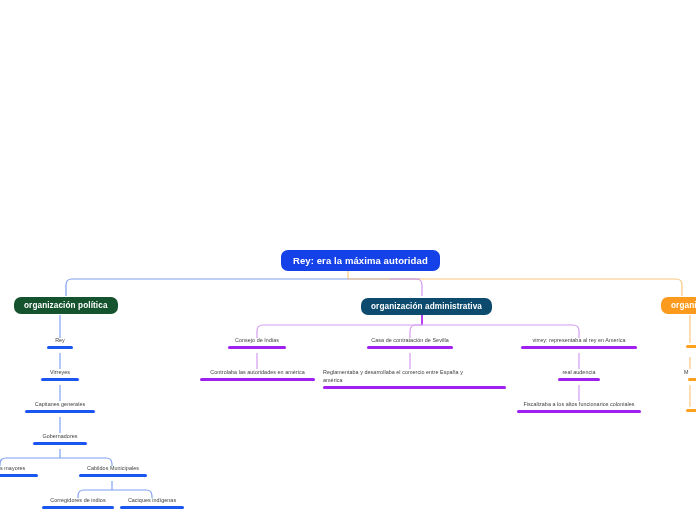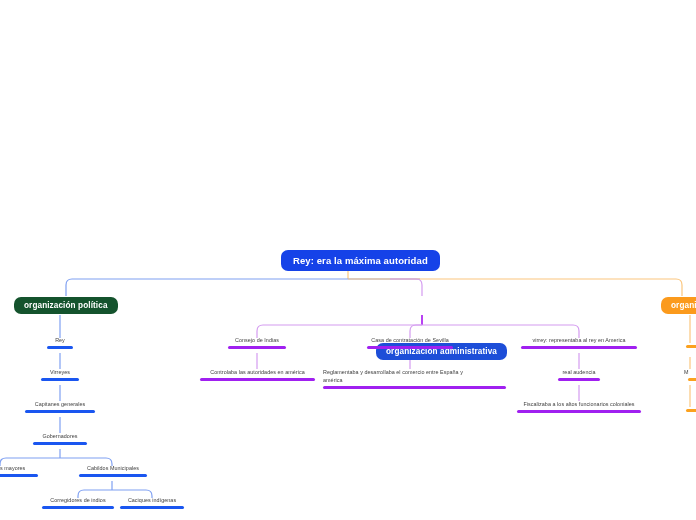--- a/index.html
+++ b/index.html
@@ -99,21 +99,21 @@
 
     <path d="M690 315 L690 343" stroke="#fbc67e" stroke-width="1.2" fill="none"></path>
     <path d="M690 357 L690 369" stroke="#fbc67e" stroke-width="1.2" fill="none"></path>
     <path d="M690 385 L690 407" stroke="#fbc67e" stroke-width="1.2" fill="none"></path>
   </svg>
 
   <div class="pill root" style="left:281px;top:250px;">Rey: era la máxima autoridad</div>
 
   <div class="pill branch" style="left:14px;top:297px;background:#14532d;">organización política</div>
 
-  <div class="pill branch" style="left:376px;top:298px;background:#1d4ed8;margin-top:45px;">organización administrativa</div>
+  <div class="pill branch" style="left:361px;top:298px;background:#0c4a6e;">organización administrativa</div>
 
   <div class="pill branch" style="left:661px;top:297px;background:#fb9a1c;">organiza</div>
 
   <div class="leaf" style="left:46px;top:337px;width:28px;">
     <span class="txt">Rey</span>
     <span class="bar" style="width:26px;background:#1a56f0;"></span>
   </div>
 
   <div class="leaf" style="left:40px;top:369px;width:40px;">
     <span class="txt">Virreyes</span>

